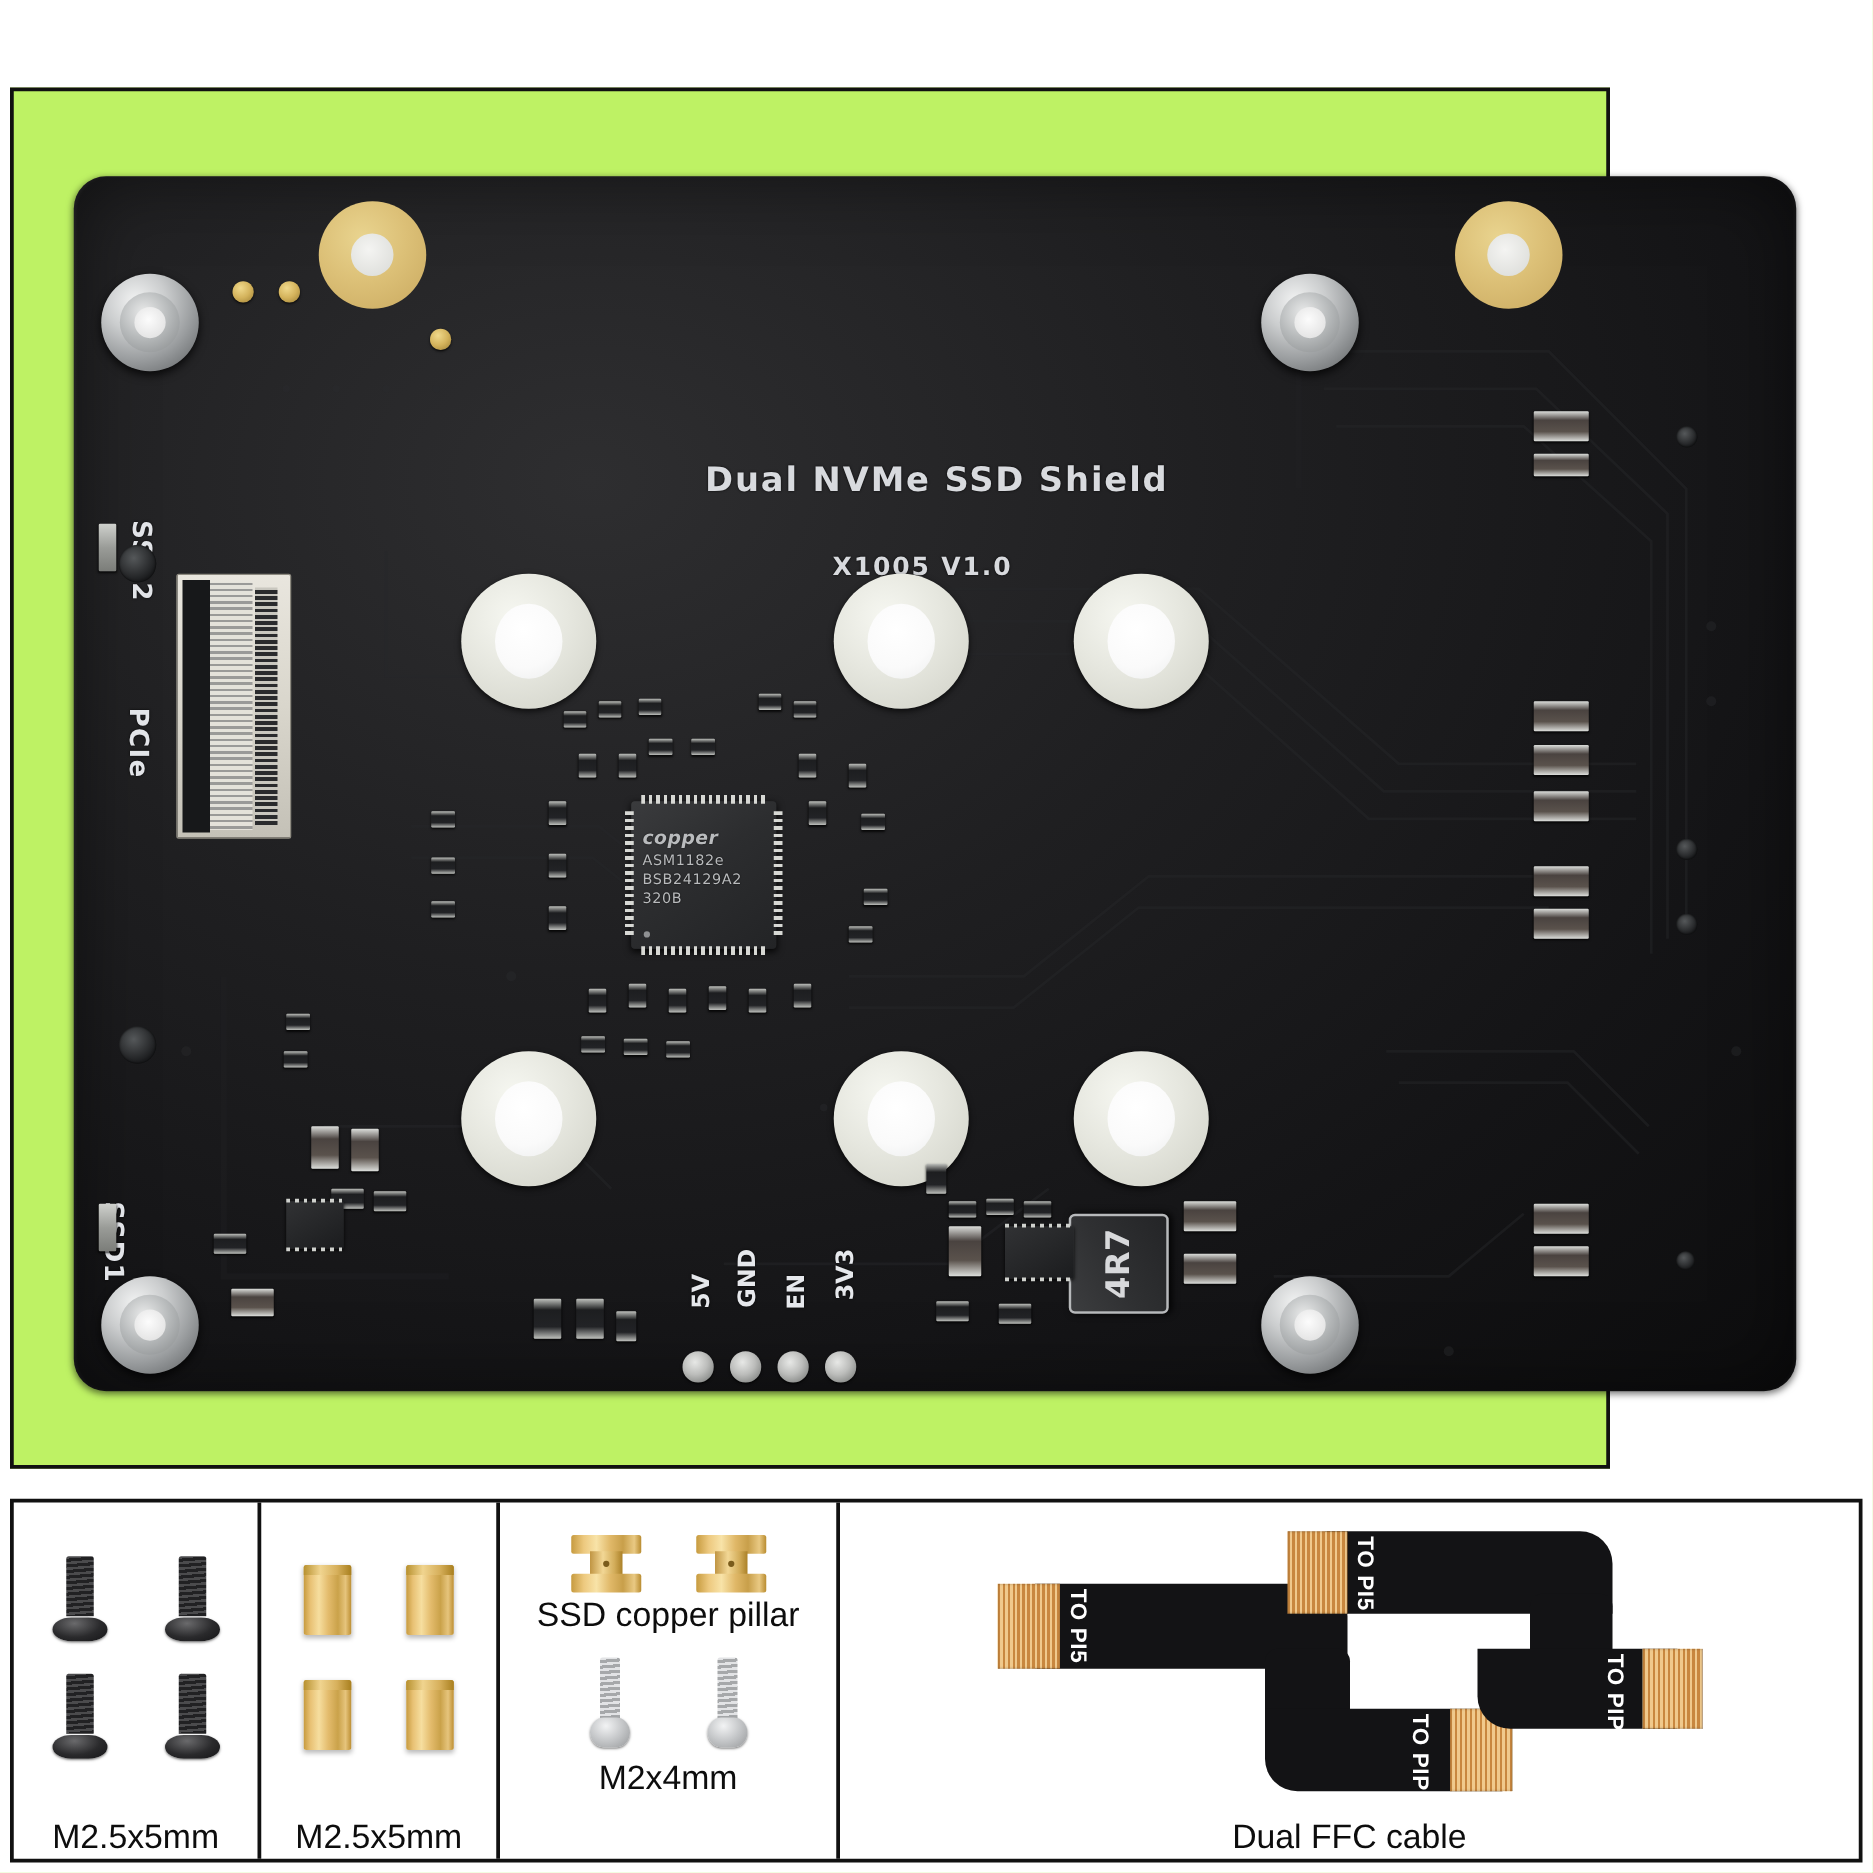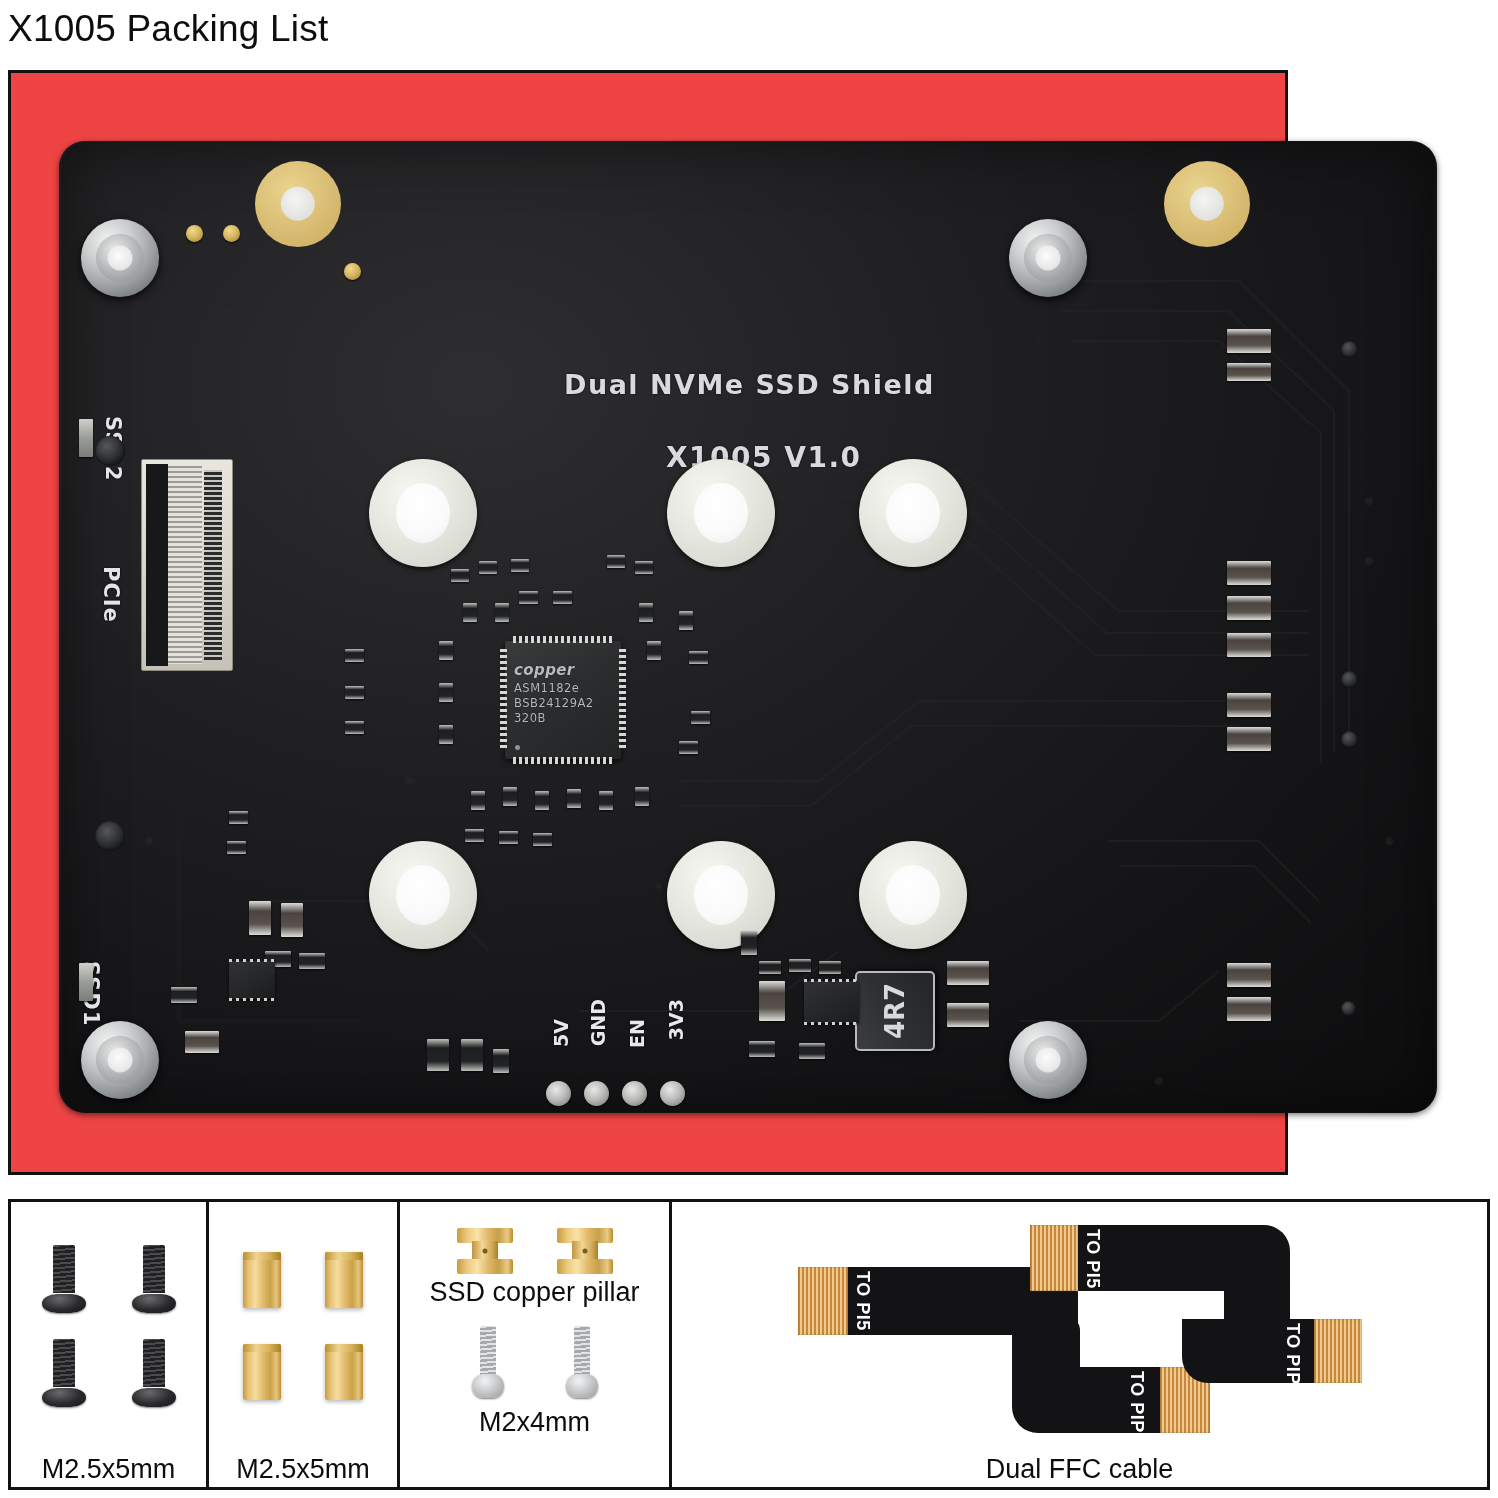--- a/index.html
+++ b/index.html
@@ -24,21 +24,21 @@
     letter-spacing: 0.2px;
     white-space: nowrap;
   }
 
   
   #board-frame {
     position: absolute;
     left: 8px; top: 70px;
     width: 1280px; height: 1105px;
     border: 3px solid #111;
-    background: #ef4444;
+    background: #bef264;
   }
 
   
   #pcb {
     position: absolute;
     left: 48px; top: 68px;
     width: 1378px; height: 972px;
     background:
       radial-gradient(ellipse at 30% 25%, #2e2e30 0%, #1f1f21 38%, #141416 72%, #0d0d0e 100%);
     border-radius: 26px;
@@ -62,21 +62,21 @@
   .silk {
     position: absolute;
     color: #d8dade;
     font-family: "DejaVu Sans", sans-serif;
     font-weight: 700;
     letter-spacing: 1.5px;
     text-shadow: 0 0 2px rgba(0,0,0,.9);
     white-space: nowrap;
   }
   #silk-title { left: 505px; top: 228px; font-size: 27px; }
-  #silk-ver   { left: 607px; top: 300px; font-size: 28px; }
+  #silk-ver   { left: 607px; top: 300px; font-size: 20px; }
 
   .silk-vert {
     position: absolute;
     color: #e2e4e8;
     font-family: "DejaVu Sans", sans-serif;
     font-weight: 700;
     font-size: 21px;
     letter-spacing: 1px;
     writing-mode: vertical-rl;
     text-shadow: 0 0 2px rgba(0,0,0,.9);
@@ -386,21 +386,20 @@
     letter-spacing: .5px;
     writing-mode: vertical-rl;
     white-space: nowrap;
   }
 </style>
 </head>
 <body>
 
 <div id="page">
 
-  <div id="title">X1005 Packing List</div>
 
   <div id="board-frame">
 
     <div id="pcb">
 
       <svg class="traces" viewBox="0 0 1378 972" preserveAspectRatio="none">
         <g stroke="#26272a" stroke-width="2.2" fill="none" opacity="0.95">
           <path d="M990 140 L1180 140 L1290 250 L1290 600"></path>
           <path d="M1000 170 L1170 170 L1275 270 L1275 610"></path>
           <path d="M1010 200 L1160 200 L1262 292 L1262 622"></path>

